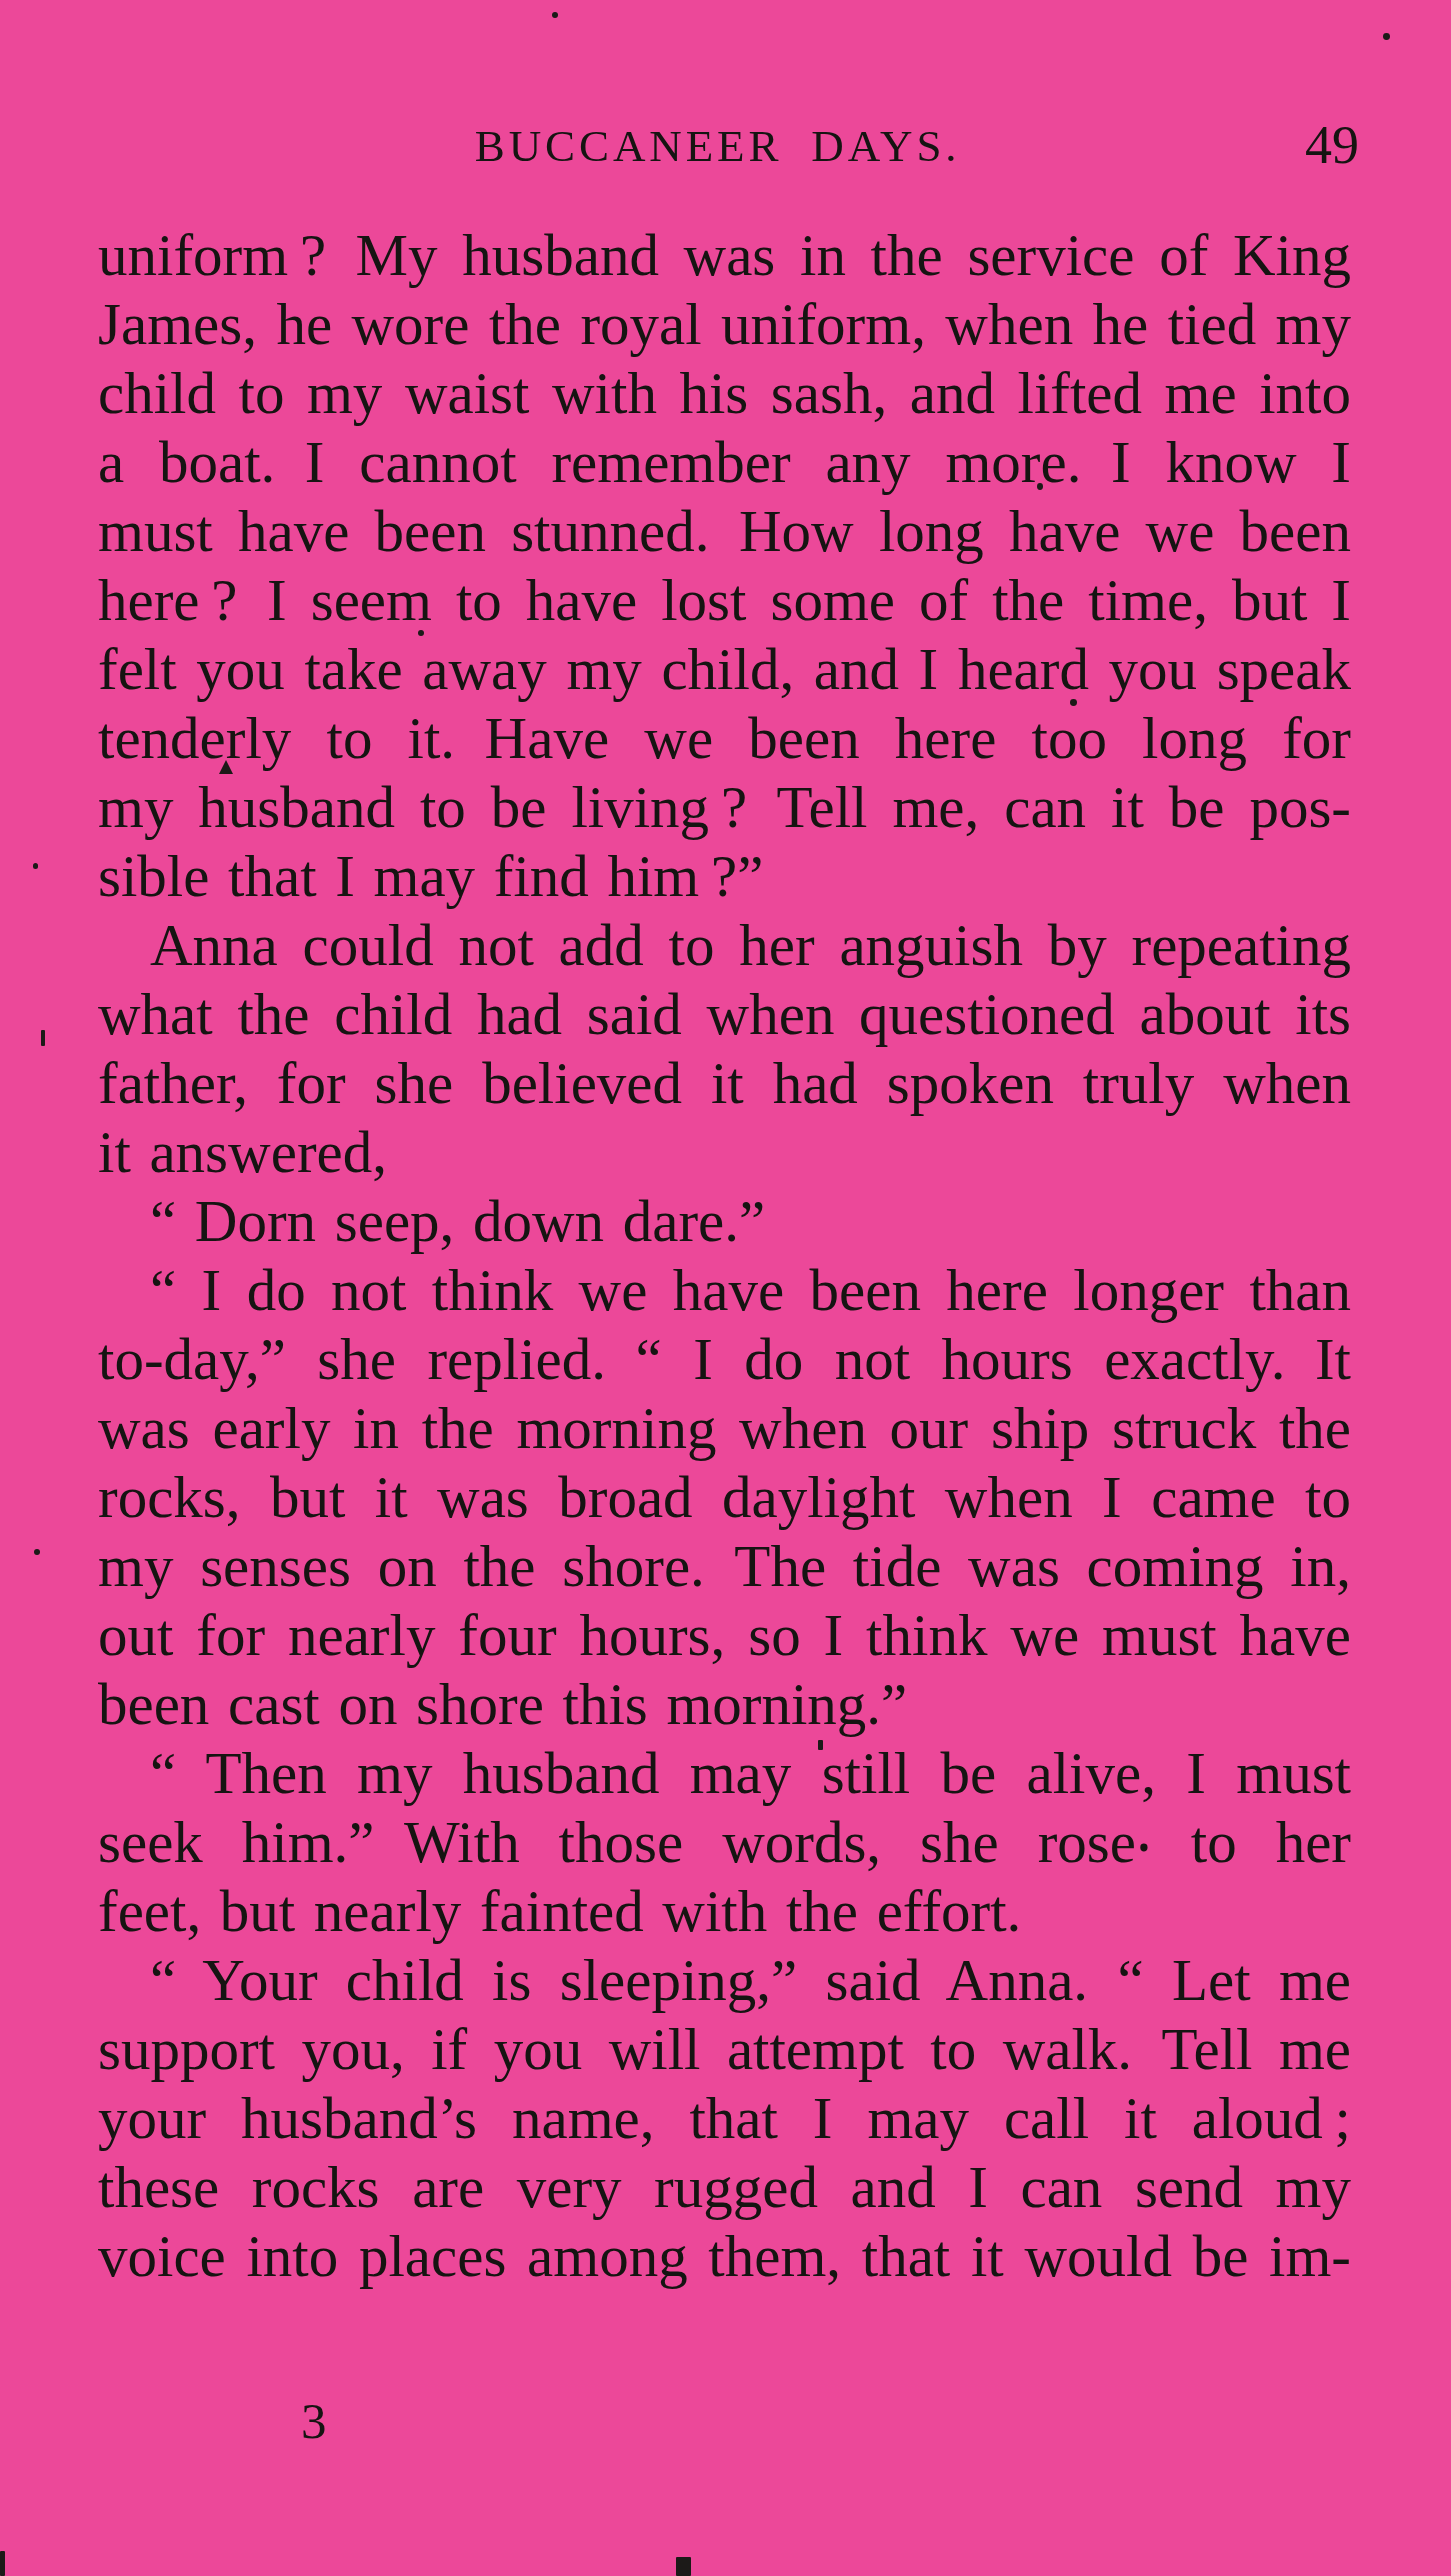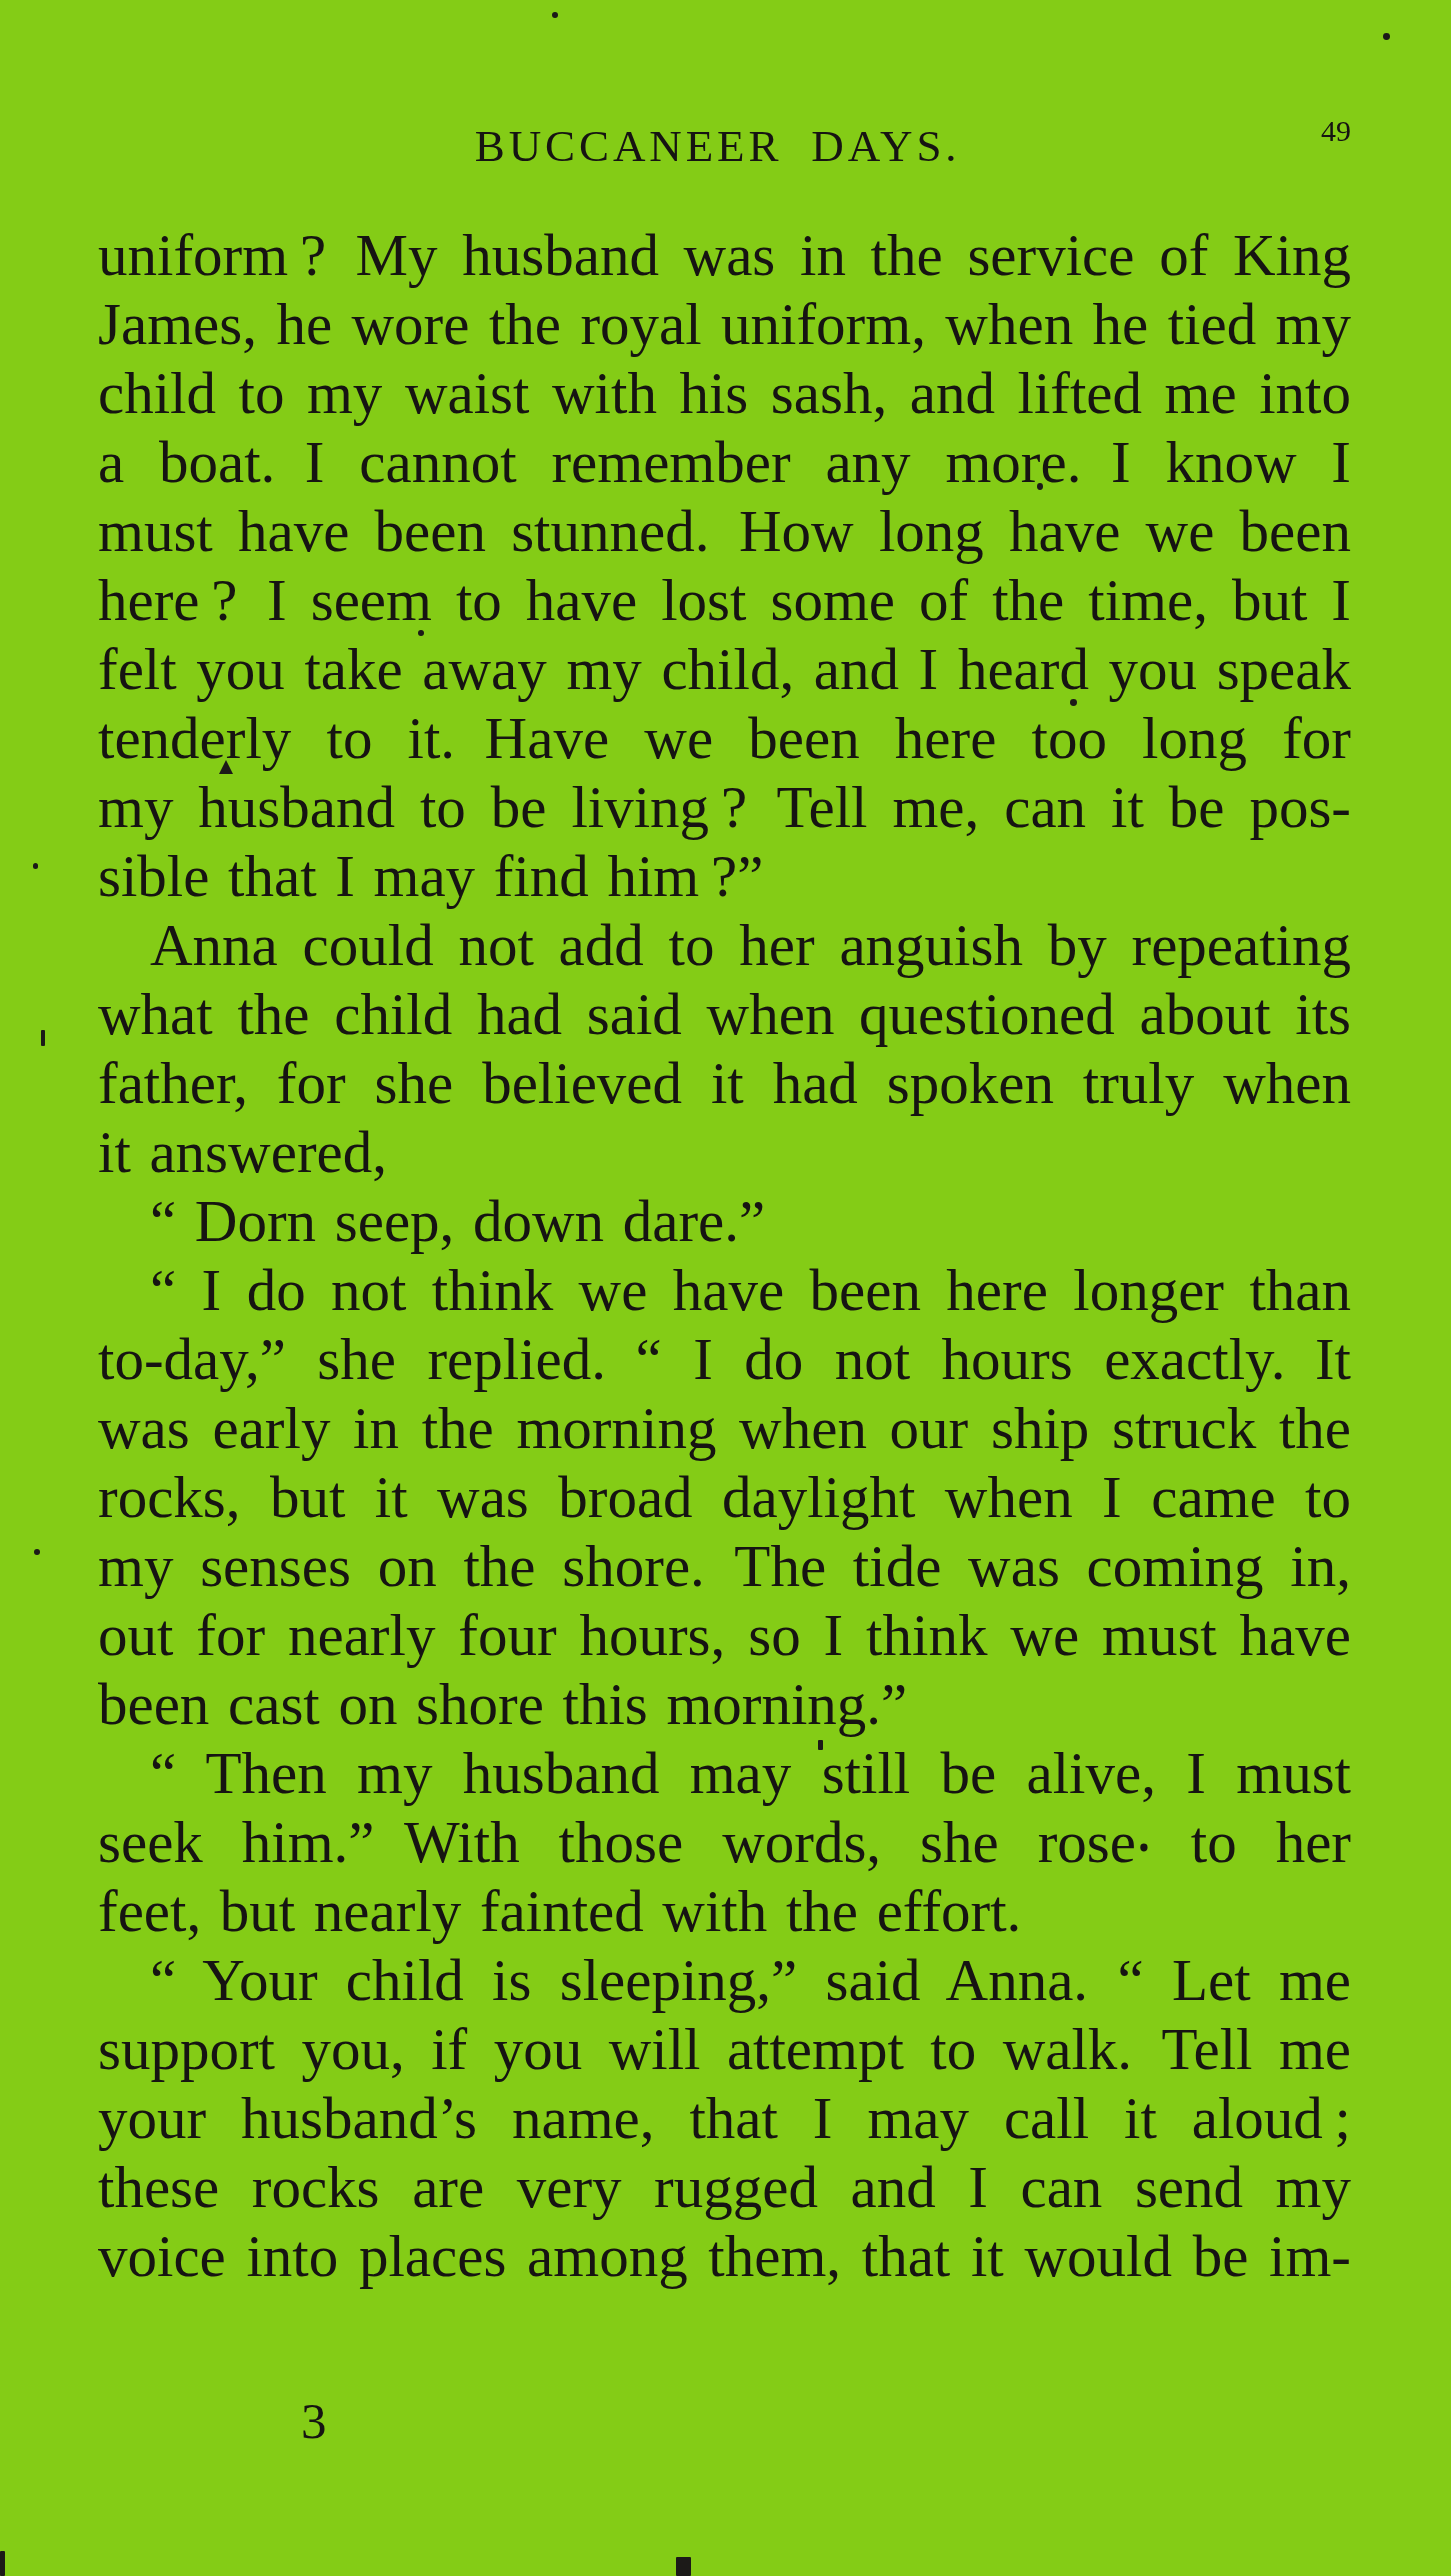--- a/index.html
+++ b/index.html
@@ -5,43 +5,43 @@
   html, body {
     margin: 0;
     padding: 0;
     background: #e8e8e6;
   }
   .page {
     position: relative;
     width: 1451px;
     height: 2576px;
     margin: 0 auto;
-    background: #84cc16;
+    background: #ec4899;
     color: #161412;
     font-family: "Liberation Serif", "DejaVu Serif", serif;
     overflow: hidden;
   }
   
   .running-title {
     position: absolute;
     top: 120px;
     left: 0;
     width: 100%;
     text-align: center;
     font-size: 45px;
     letter-spacing: 3.9px;
     word-spacing: 13.8px;
     transform: translateX(-7.9px);
     white-space: nowrap;
   }
   .page-number {
     position: absolute;
     top: 114px;
-    right: 100px;
-    font-size: 30px;
+    right: 92px;
+    font-size: 54px;
   }
   
   .body-text {
     position: absolute;
     top: 221px;
     left: 98px;
     width: 1253px;
     font-size: 59px;
     line-height: 69px;
     word-spacing: 3.9px;

